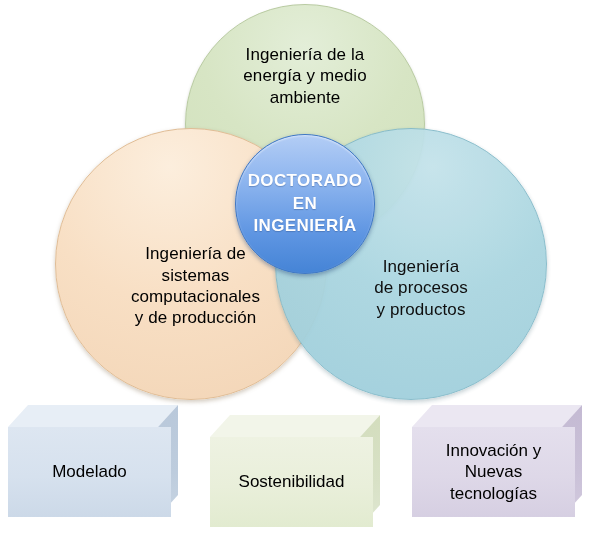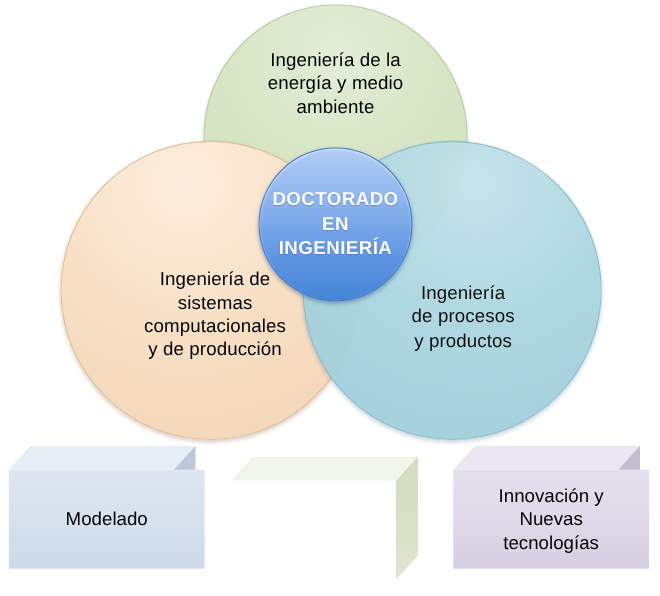--- a/index.html
+++ b/index.html
@@ -111,21 +111,21 @@
   
   .box3d {
     position: absolute;
     width: 170px;
     height: 112px;
   }
   .box-front {
     position: absolute;
     left: 0;
     top: 22px;
-    width: 178px;
+    width: 163px;
     height: 90px;
     box-sizing: border-box;
     display: flex;
     align-items: center;
     justify-content: center;
     text-align: center;
   }
   .box-top {
     position: absolute;
     left: 0;
@@ -225,20 +225,23 @@
     <div class="box-top"></div>
     <div class="box-side"></div>
     <div class="box-front">
       <span class="box-label">Modelado</span>
     </div>
   </div>
 
   <div class="box3d" id="box-sostenibilidad">
     <div class="box-top"></div>
     <div class="box-side"></div>
+    <div class="box-front">
+      <span class="box-label">Sostenibilidad</span>
+    </div>
   </div>
 
   <div class="box3d" id="box-innovacion">
     <div class="box-top"></div>
     <div class="box-side"></div>
     <div class="box-front">
       <span class="box-label">Innovación y
 Nuevas
 tecnologías</span>
     </div>

